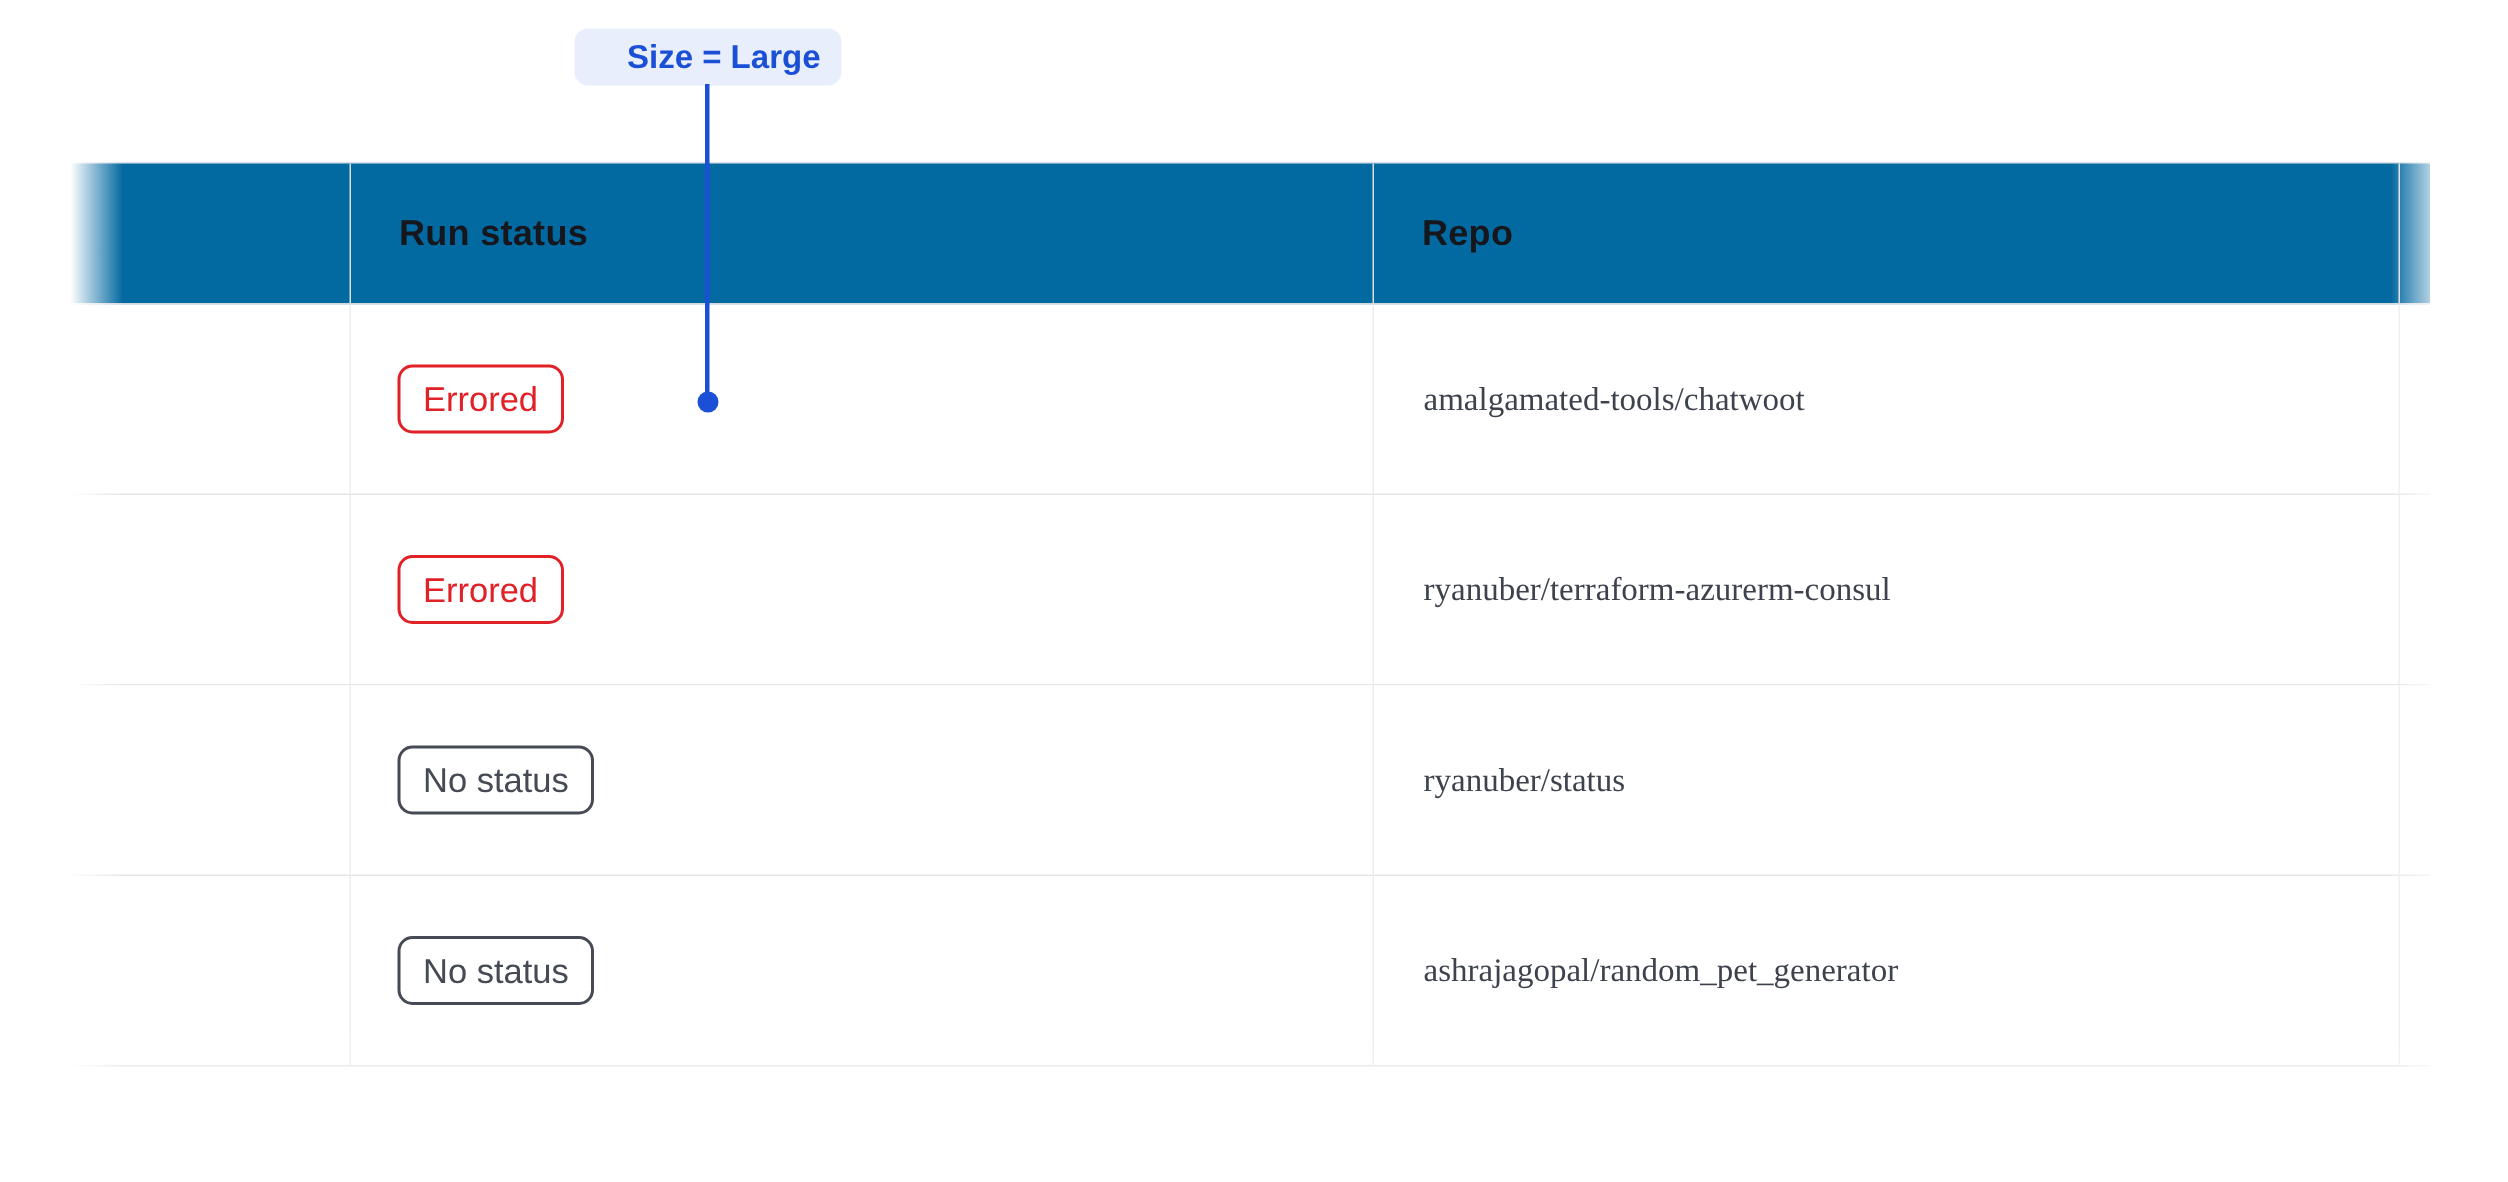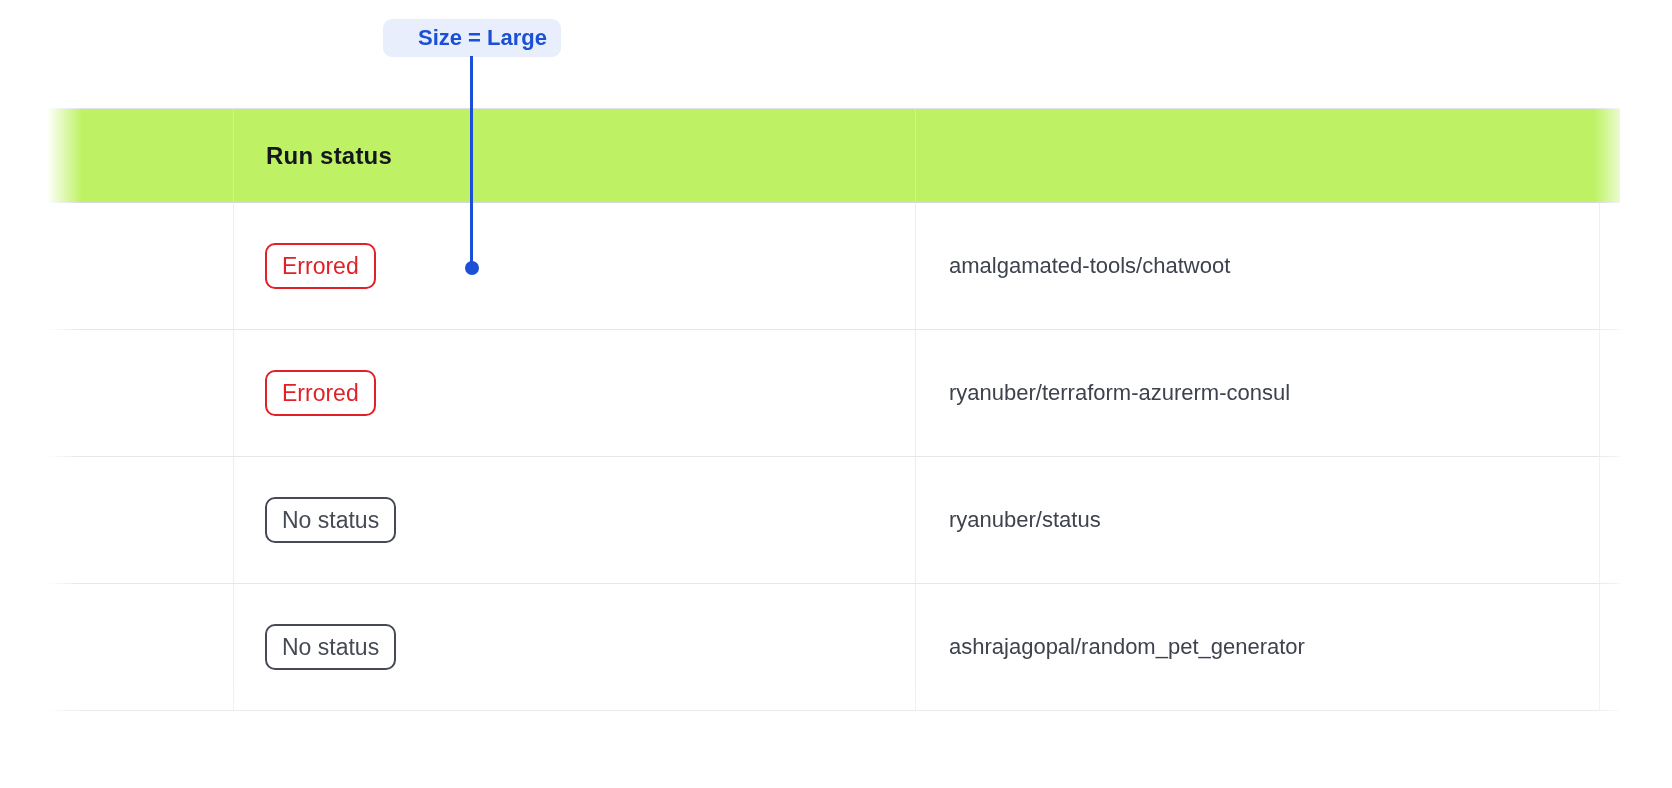--- a/index.html
+++ b/index.html
@@ -38,21 +38,21 @@
     overflow:hidden;
   }
   .t-row{
     display:grid;
     grid-template-columns:191px 682px 684px 21px;
     width:1578px;
     box-sizing:border-box;
   }
   .t-head{
     height:95px;
-    background:#bef264;
+    background:#0369a1;
     border-top:1px solid #dfe1e5;
     border-bottom:1px solid #d6d8dd;
   }
   .t-head .cell{border-left:1px solid #dcdee3;}
   .t-head .cell:first-child{border-left:none;}
   .t-head .cell{
     display:flex;align-items:center;
     padding-left:32px;box-sizing:border-box;
     font-size:24px;font-weight:700;color:#15171c;
     letter-spacing:.2px;
@@ -62,21 +62,21 @@
     background:#fff;
     border-bottom:1px solid #e4e6ea;
   }
   .t-body-row .cell{
     display:flex;align-items:center;
     box-sizing:border-box;
     border-left:1px solid #eceef1;
   }
   .t-body-row .cell:first-child{border-left:none;}
   .cell-status{padding-left:31px;}
-  .cell-repo{padding-left:33px;font-size:22px;color:#3d424d;}
+  .cell-repo{padding-left:33px;font-size:22px;color:#3d424d;font-family:Liberation Serif, serif;}
   .badge{
     display:inline-flex;align-items:center;
     padding:7px 15px;
     border:2px solid currentColor;
     border-radius:10px;
     font-size:23px;font-weight:500;
     line-height:1.25;
     background:#fff;
     white-space:nowrap;
   }
@@ -99,20 +99,21 @@
 </head>
 <body>
 
 <div class="page">
 
   <div class="table-wrap">
 
     <div class="t-row t-head">
       <div class="cell"></div>
       <div class="cell">Run status</div>
+      <div class="cell">Repo</div>
       <div class="cell"></div>
     </div>
 
     <div class="t-row t-body-row">
       <div class="cell"></div>
       <div class="cell cell-status">
         <span class="badge" style="color: rgb(224, 33, 39);">Errored</span>
       </div>
       <div class="cell cell-repo">
         <span>amalgamated-tools/chatwoot</span>

